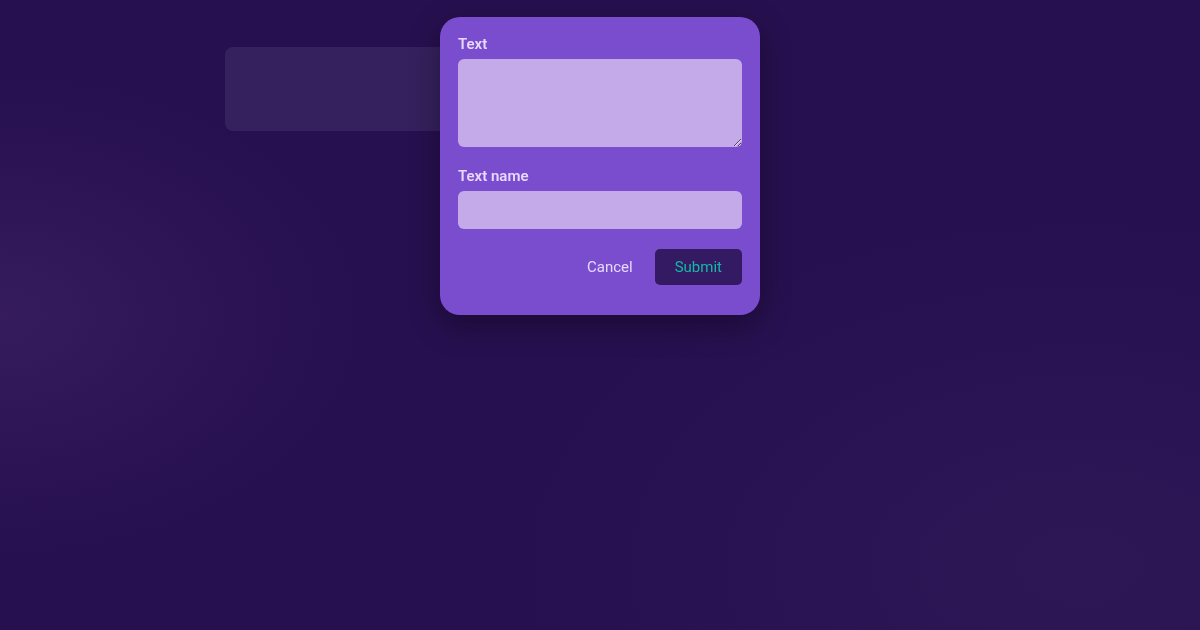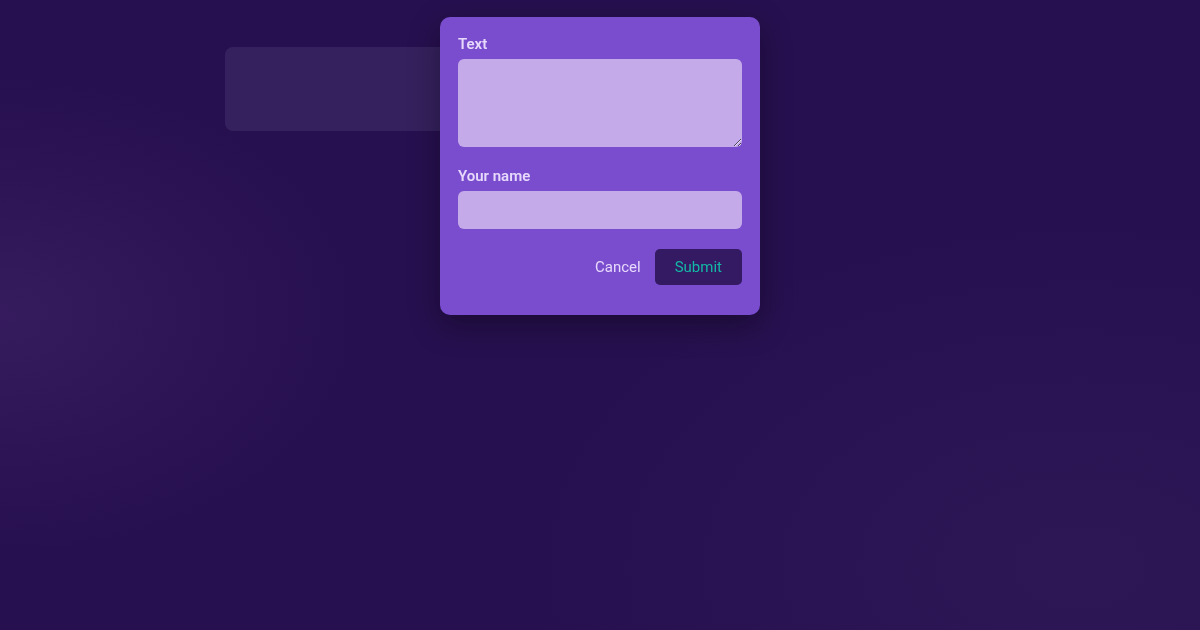--- a/index.html
+++ b/index.html
@@ -26,21 +26,21 @@
       height: 84px;
       background: rgba(70, 55, 110, 0.45);
       border-radius: 8px;
     }
     .modal {
       position: absolute;
       left: 440px;
       top: 17px;
       width: 320px;
       background: #7a4dcf;
-      border-radius: 10px;
+      border-radius: 20px;
       padding: 18px;
       box-shadow: 0 10px 30px rgba(0,0,0,0.35);
     }
     .form-group {
       margin-bottom: 16px;
     }
     .form-label {
       display: block;
       font-size: 15px;
       font-weight: 600;
@@ -66,21 +66,21 @@
       border: none;
       border-radius: 6px;
       padding: 0 10px;
       font-family: inherit;
       font-size: 14px;
       color: #2b1a4c;
     }
     .button-row {
       display: flex;
       justify-content: flex-end;
-      gap: 8px;
+      gap: 16px;
       margin-top: 20px;
       margin-bottom: 12px;
       align-items: center;
     }
     .btn {
       font-family: inherit;
       font-size: 15px;
       cursor: pointer;
       border-radius: 5px;
       padding: 9px 20px;
@@ -102,21 +102,21 @@
 
 <div class="back-card"></div>
 
 <div class="modal">
   <div class="form-group">
     <label class="form-label">Text</label>
     <textarea class="textarea" value="" style=""></textarea>
   </div>
 
   <div class="form-group">
-    <label class="form-label">Your name</label>
+    <label class="form-label">Text name</label>
     <input class="input" type="text" value="" style="">
   </div>
 
   <div class="button-row">
     <button class="btn btn-cancel">Cancel</button>
     <button class="btn btn-submit">Submit</button>
   </div>
 </div>
 
 </body></html>

